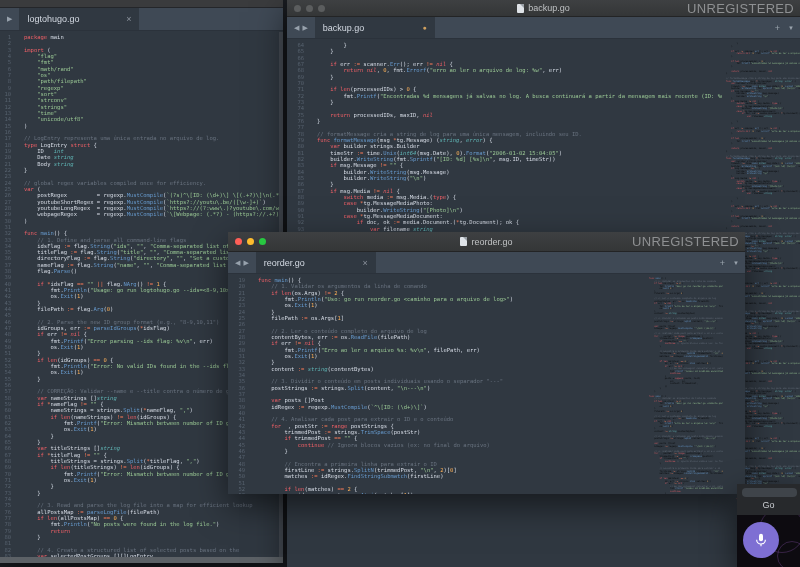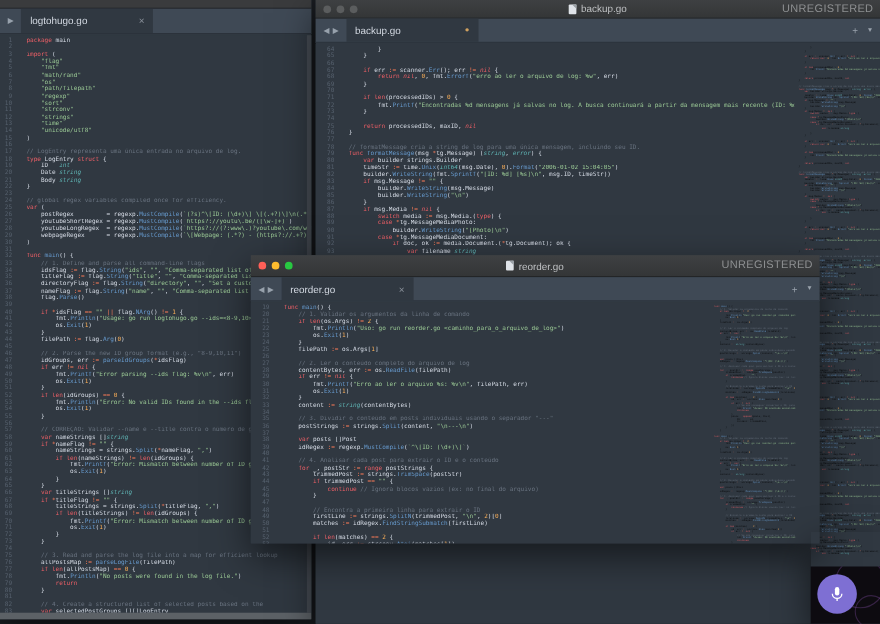--- a/index.html
+++ b/index.html
@@ -13,21 +13,21 @@
               border-bottom:1px solid #232425; display:flex; align-items:center; }
   .lights { display:flex; gap:5px; margin-left:7px; }
   .light { width:7px; height:7px; border-radius:50%; }
   .light.inactive { background:#5b5d5e; }
   .title-center { position:absolute; left:0; right:0; text-align:center; font-size:9px;
                   color:#bfc1c3; display:flex; align-items:center; justify-content:center; gap:4px; }
   .doc-icon { display:inline-block; width:7px; height:9px; background:#dfe3e8; border-radius:1px;
               position:relative; }
   .doc-icon::after { content:""; position:absolute; right:0; top:0; border:2px solid #9aa0a6;
                      border-left-color:transparent; border-bottom-color:transparent; }
-  .unregistered { position:absolute; right:6px; font-size:10px; color:#8e9092; letter-spacing:.3px; }
+  .unregistered { position:absolute; right:6px; font-size:13px; color:#8e9092; letter-spacing:.3px; }
 
   
   .tabbar { height:22px; background:#3f4955; display:flex; align-items:stretch;
             border-bottom:1px solid #2b323b; position:relative; }
   .nav-arrows { display:flex; align-items:center; gap:3px; padding:0 7px; color:#97a1ac; font-size:7px; }
   .tab { background:#303841; color:#d3d9e2; font-size:9px; display:flex; align-items:center;
          padding:0 8px; min-width:120px; justify-content:space-between; gap:2px; }
   .tab .close-x { color:#8a919b; font-size:9px; }
   .tab .mod-dot { color:#cfa05f; font-size:7px; }
   .tab-right { position:absolute; right:6px; top:0; bottom:0; display:flex; align-items:center;
@@ -503,20 +503,24 @@
         <div class="cl">                Content: trimmedPost,</div>
         <div class="cl">            })</div>
         <div class="cl">        }</div>
         <div class="cl">    }</div>
       </div>
   </div>
   <div class="minimap" style="top:43px"><span class="k">func</span> <span class="f">main</span>() {<br>    <span class="c">// 1. Validar os argumentos da linha de comando</span><br>    <span class="k">if</span> <span class="k">len</span>(os.Args) <span class="o">!=</span> <span class="d">2</span> {<br>        fmt.<span class="f">Println</span>(<span class="s">"Uso: go run reorder.go &lt;caminho_para_o_arquivo_de_log&gt;"</span>)<br>        os.<span class="f">Exit</span>(<span class="d">1</span>)<br>    }<br>    filePath <span class="o">:=</span> os.Args[<span class="d">1</span>]<br><br>    <span class="c">// 2. Ler o conteúdo completo do arquivo de log</span><br>    contentBytes, err <span class="o">:=</span> os.<span class="f">ReadFile</span>(filePath)<br>    <span class="k">if</span> err <span class="o">!=</span> <span class="n">nil</span> {<br>        fmt.<span class="f">Printf</span>(<span class="s">"Erro ao ler o arquivo %s: %v\n"</span>, filePath, err)<br>        os.<span class="f">Exit</span>(<span class="d">1</span>)<br>    }<br>    content <span class="o">:=</span> <span class="t">string</span>(contentBytes)<br><br>    <span class="c">// 3. Dividir o conteúdo em posts individuais usando o separador "---"</span><br>    postStrings <span class="o">:=</span> strings.<span class="f">Split</span>(content, <span class="s">"\n---\n"</span>)<br><br>    <span class="k">var</span> posts []Post<br>    idRegex <span class="o">:=</span> regexp.<span class="f">MustCompile</span>(<span class="s">`^\[ID: (\d+)\]`</span>)<br><br>    <span class="c">// 4. Analisar cada post para extrair o ID e o conteúdo</span><br>    <span class="k">for</span> _, postStr <span class="o">:=</span> <span class="k">range</span> postStrings {<br>        trimmedPost <span class="o">:=</span> strings.<span class="f">TrimSpace</span>(postStr)<br>        <span class="k">if</span> trimmedPost <span class="o">==</span> <span class="s">""</span> {<br>            <span class="k">continue</span> <span class="c">// Ignora blocos vazios (ex: no final do arquivo)</span><br>        }<br><br>        <span class="c">// Encontra a primeira linha para extrair o ID</span><br>        firstLine <span class="o">:=</span> strings.<span class="f">SplitN</span>(trimmedPost, <span class="s">"\n"</span>, <span class="d">2</span>)[]<br>        matches <span class="o">:=</span> idRegex.<span class="f">FindStringSubmatch</span>(firstLine)<br><br>        <span class="k">if</span> <span class="k">len</span>(matches) <span class="o">==</span> <span class="d">2</span> {<br>            id, err <span class="o">:=</span> strconv.<span class="f">Atoi</span>(matches[<span class="d">1</span>])<br>            <span class="k">if</span> err <span class="o">!=</span> <span class="n">nil</span> {<br>                <span class="c">// Se não conseguir converter o ID, pula este post</span><br>                fmt.<span class="f">Printf</span>(<span class="s">"Aviso: ID inválido encontrado e ignorado: %s\n"</span>, matches[])<br>                <span class="k">continue</span><br>            }<br>            posts = <span class="k">append</span>(posts, Post{<br>                ID:      id,<br>                Content: trimmedPost,<br>            })<br>        }<br>    }<br><br><span class="k">func</span> <span class="f">main</span>() {<br>    <span class="c">// 1. Validar os argumentos da linha de comando</span><br>    <span class="k">if</span> <span class="k">len</span>(os.Args) <span class="o">!=</span> <span class="d">2</span> {<br>        fmt.<span class="f">Println</span>(<span class="s">"Uso: go run reorder.go &lt;caminho_para_o_arquivo_de_log&gt;"</span>)<br>        os.<span class="f">Exit</span>(<span class="d">1</span>)<br>    }<br>    filePath <span class="o">:=</span> os.Args[<span class="d">1</span>]<br><br>    <span class="c">// 2. Ler o conteúdo completo do arquivo de log</span><br>    contentBytes, err <span class="o">:=</span> os.<span class="f">ReadFile</span>(filePath)<br>    <span class="k">if</span> err <span class="o">!=</span> <span class="n">nil</span> {<br>        fmt.<span class="f">Printf</span>(<span class="s">"Erro ao ler o arquivo %s: %v\n"</span>, filePath, err)<br>        os.<span class="f">Exit</span>(<span class="d">1</span>)<br>    }<br>    content <span class="o">:=</span> <span class="t">string</span>(contentBytes)<br><br>    <span class="c">// 3. Dividir o conteúdo em posts individuais usando o separador "---"</span><br>    postStrings <span class="o">:=</span> strings.<span class="f">Split</span>(content, <span class="s">"\n---\n"</span>)<br><br>    <span class="k">var</span> posts []Post<br>    idRegex <span class="o">:=</span> regexp.<span class="f">MustCompile</span>(<span class="s">`^\[ID: (\d+)\]`</span>)<br><br>    <span class="c">// 4. Analisar cada post para extrair o ID e o conteúdo</span><br>    <span class="k">for</span> _, postStr <span class="o">:=</span> <span class="k">range</span> postStrings {<br>        trimmedPost <span class="o">:=</span> strings.<span class="f">TrimSpace</span>(postStr)<br>        <span class="k">if</span> trimmedPost <span class="o">==</span> <span class="s">""</span> {<br>            <span class="k">continue</span> <span class="c">// Ignora blocos vazios (ex: no final do arquivo)</span><br>        }<br><br>        <span class="c">// Encontra a primeira linha para extrair o ID</span><br>        firstLine <span class="o">:=</span> strings.<span class="f">SplitN</span>(trimmedPost, <span class="s">"\n"</span>, <span class="d">2</span>)[]<br>        matches <span class="o">:=</span> idRegex.<span class="f">FindStringSubmatch</span>(firstLine)<br><br>        <span class="k">if</span> <span class="k">len</span>(matches) <span class="o">==</span> <span class="d">2</span> {<br>            id, err <span class="o">:=</span> strconv.<span class="f">Atoi</span>(matches[<span class="d">1</span>])<br>            <span class="k">if</span> err <span class="o">!=</span> <span class="n">nil</span> {<br>                <span class="c">// Se não conseguir converter o ID, pula este post</span><br>                fmt.<span class="f">Printf</span>(<span class="s">"Aviso: ID inválido encontrado e ignorado: %s\n"</span>, matches[])<br>                <span class="k">continue</span><br>            }<br>            posts = <span class="k">append</span>(posts, Post{<br>                ID:      id,<br>                Content: trimmedPost,<br>            })<br>        }<br>    }<br><br></div>
 </div>
 
 <div class="window" id="assistant">
+  <div class="assist-top">
+    <div class="assist-input"></div>
+    <div class="assist-go">Go</div>
+  </div>
   <div class="assist-bottom">
     <div class="swirl" style="width:46px;height:46px;left:22px;top:-8px"></div>
     <div class="swirl" style="width:30px;height:30px;left:40px;top:26px"></div>
     <div class="mic-button">
       <svg width="16" height="16" viewBox="0 0 24 24">
         <rect x="9" y="2.5" width="6" height="11.5" rx="3" fill="#ffffff"></rect>
         <path d="M5.5 11.5a6.5 6.5 0 0 0 13 0" fill="none" stroke="#ffffff" stroke-width="1.8"></path>
         <line x1="12" y1="18" x2="12" y2="21.5" stroke="#ffffff" stroke-width="1.8"></line>
       </svg>
     </div>

